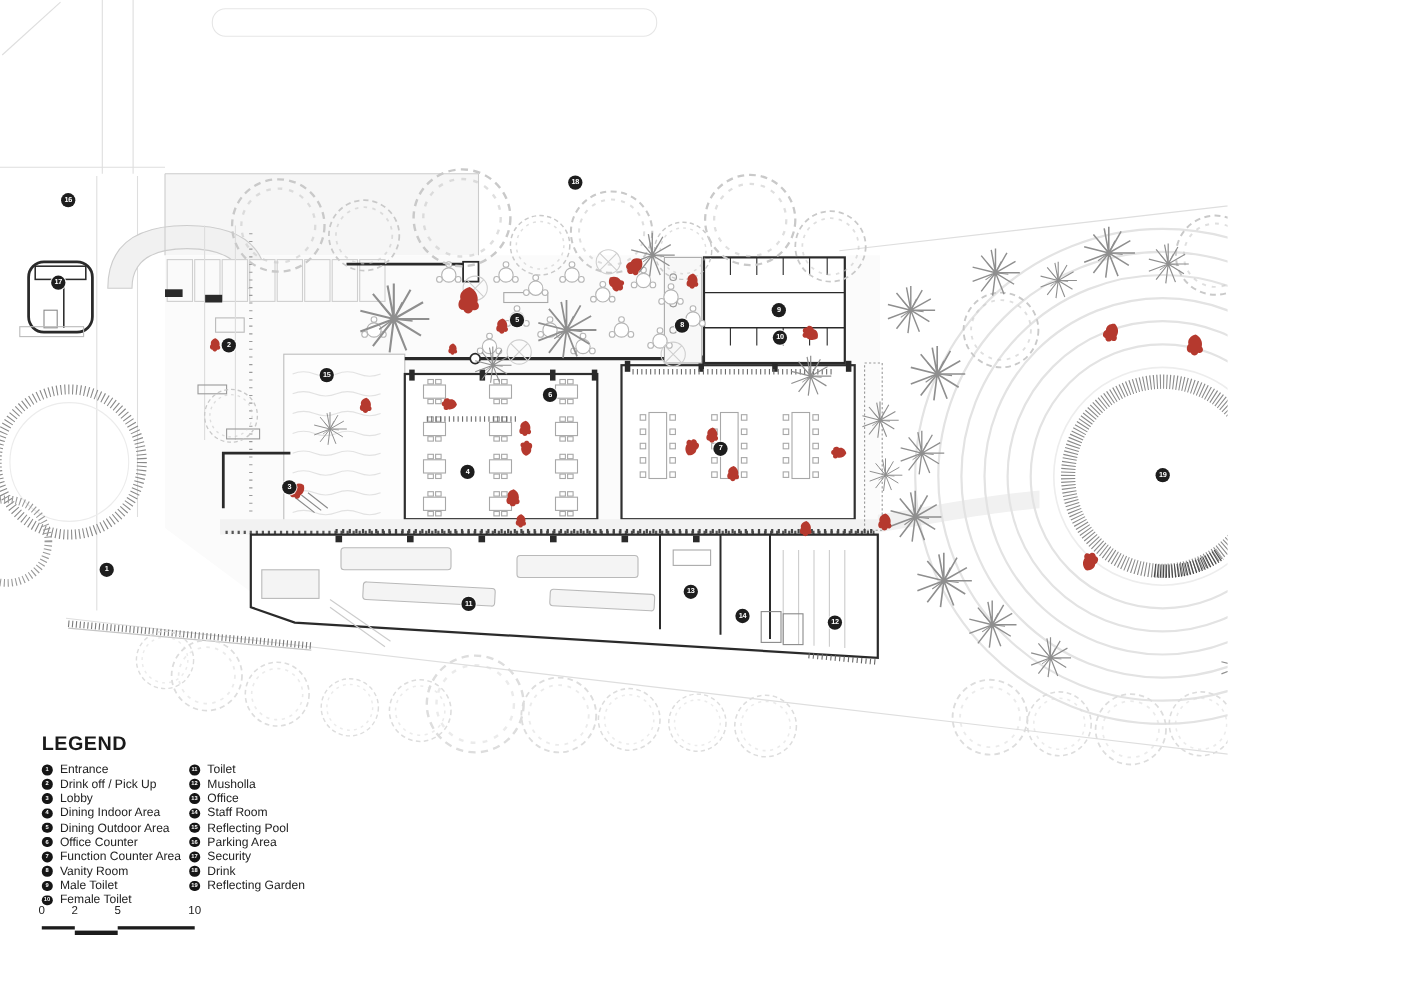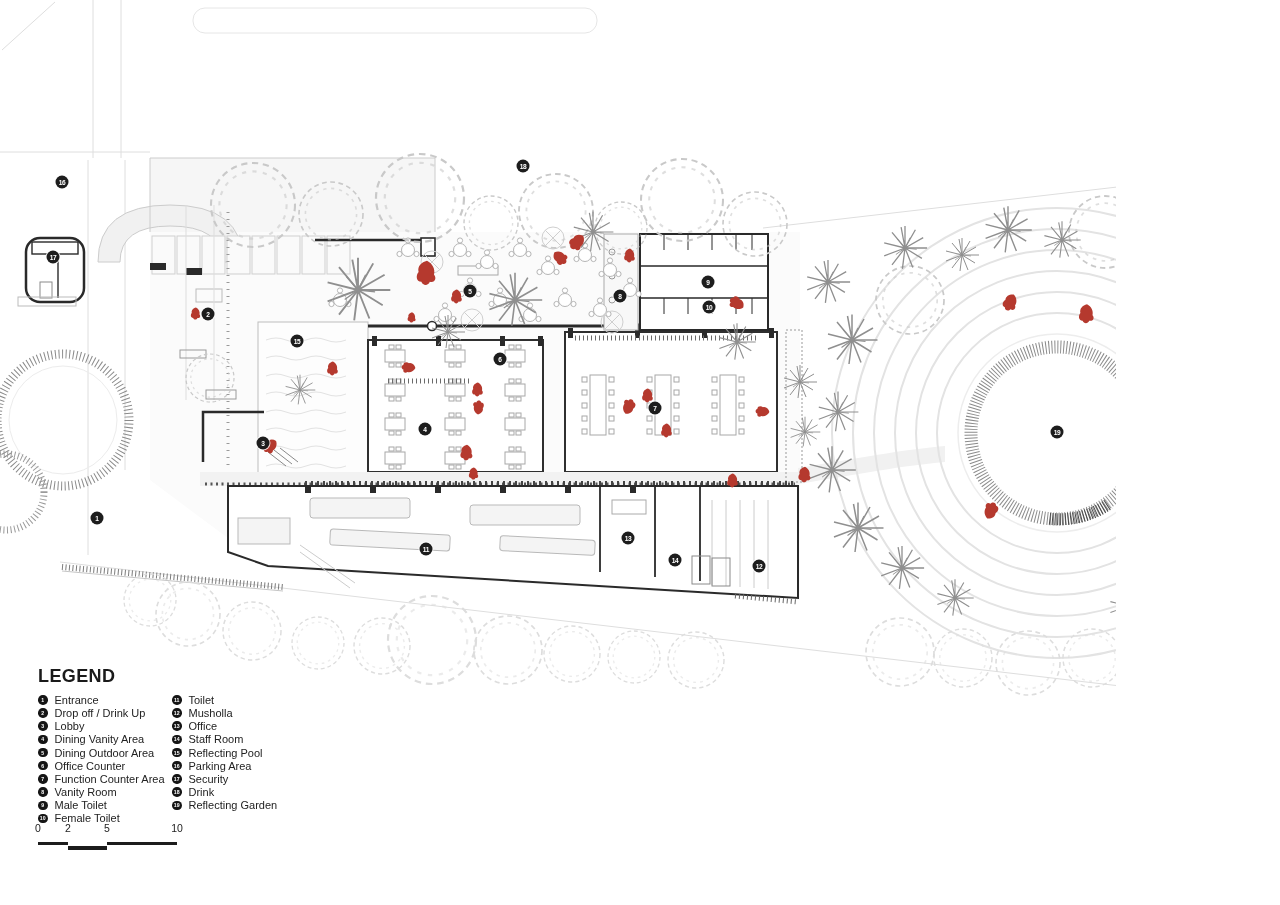--- a/index.html
+++ b/index.html
@@ -409,29 +409,29 @@
   <div id="legend">
     <div id="legend-title">LEGEND</div>
     <div class="legend-cols">
       <div class="legend-col c1">
           <div class="legend-row">
             <span class="badge">1</span>
             <span class="legend-label">Entrance</span>
           </div>
           <div class="legend-row">
             <span class="badge">2</span>
-            <span class="legend-label">Drop off / Drink Up</span>
+            <span class="legend-label">Drink off / Pick Up</span>
           </div>
           <div class="legend-row">
             <span class="badge">3</span>
             <span class="legend-label">Lobby</span>
           </div>
           <div class="legend-row">
             <span class="badge">4</span>
-            <span class="legend-label">Dining Vanity Area</span>
+            <span class="legend-label">Dining Indoor Area</span>
           </div>
           <div class="legend-row">
             <span class="badge">5</span>
             <span class="legend-label">Dining Outdoor Area</span>
           </div>
           <div class="legend-row">
             <span class="badge">6</span>
             <span class="legend-label">Office Counter</span>
           </div>
           <div class="legend-row">

